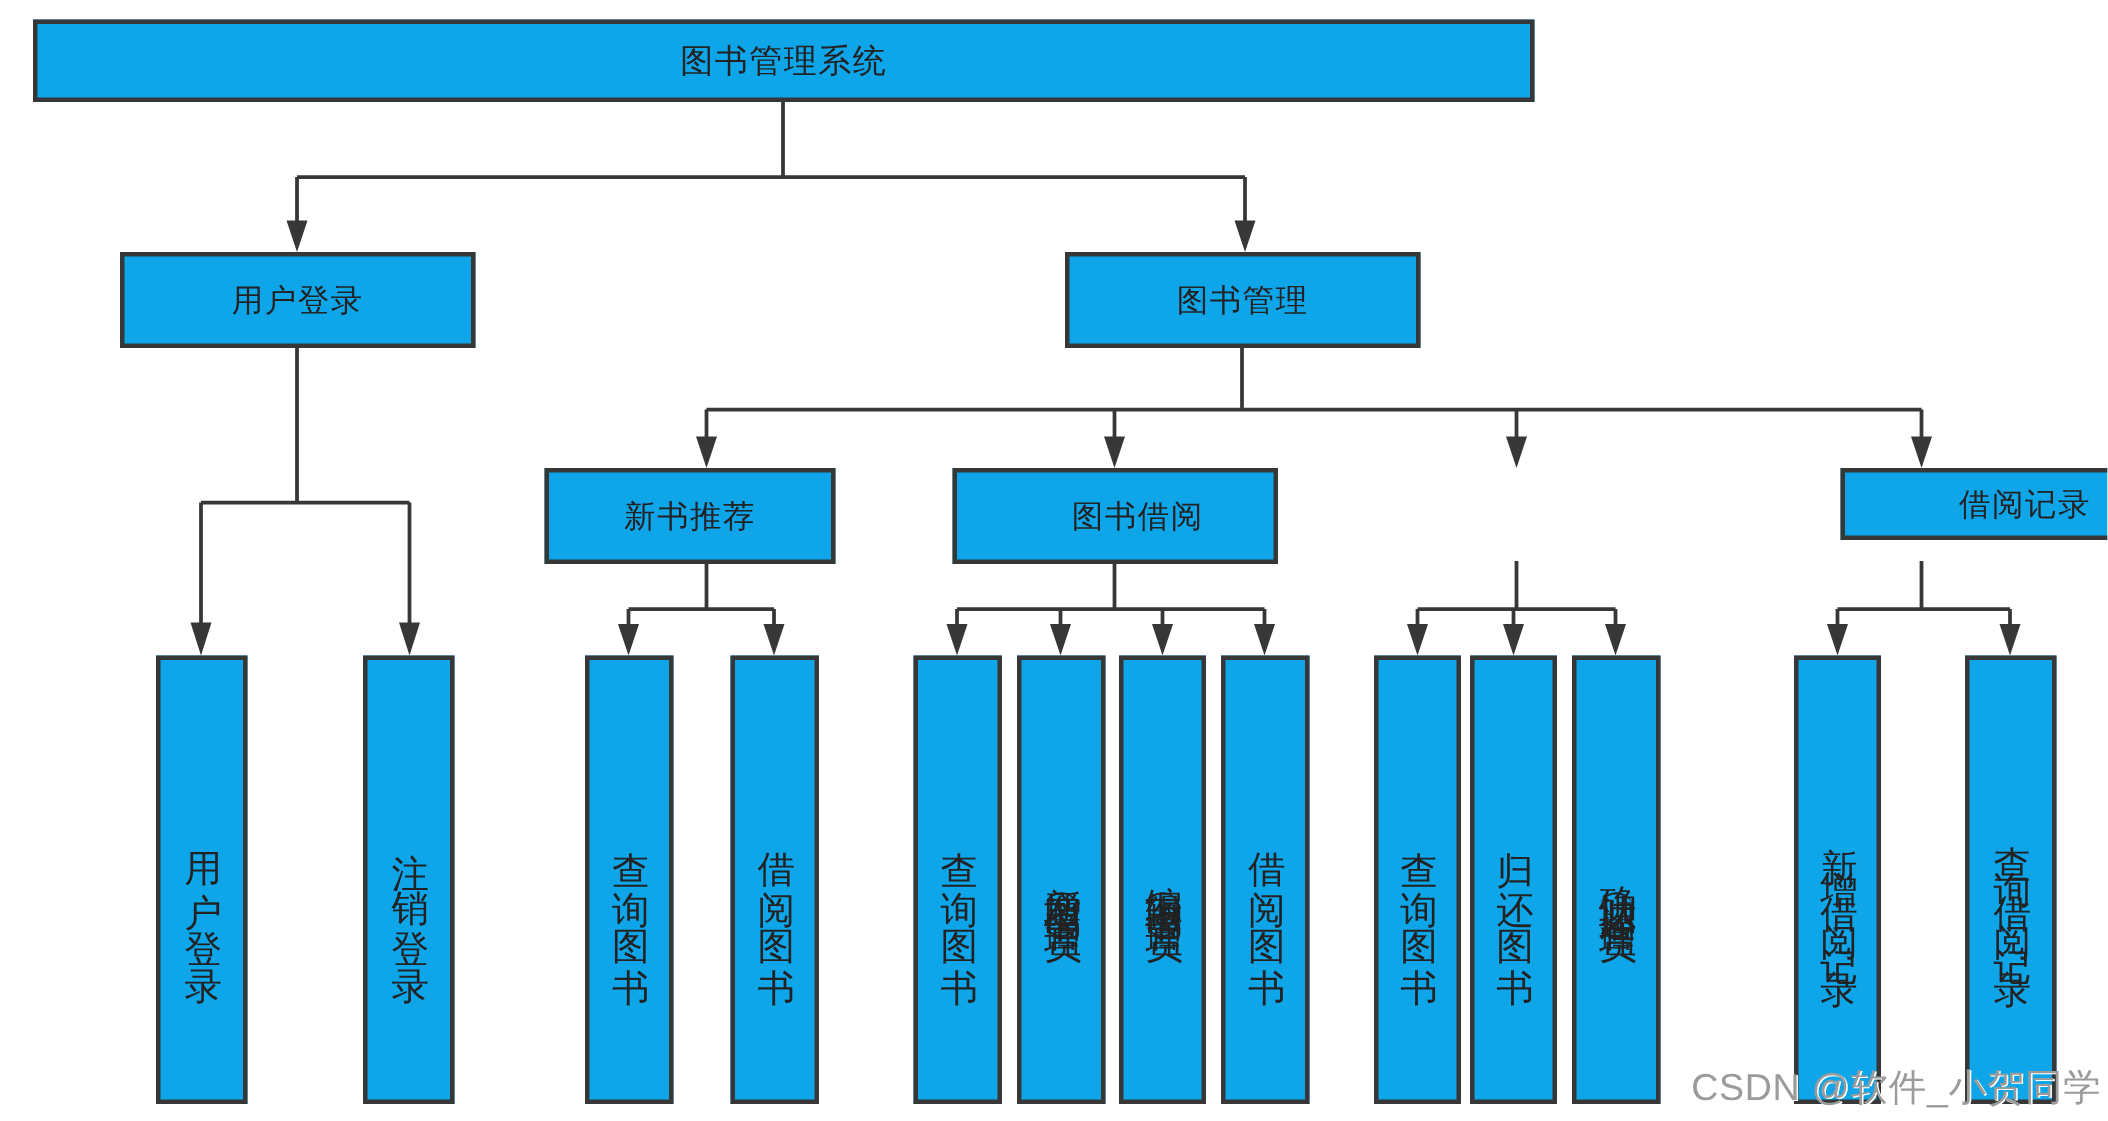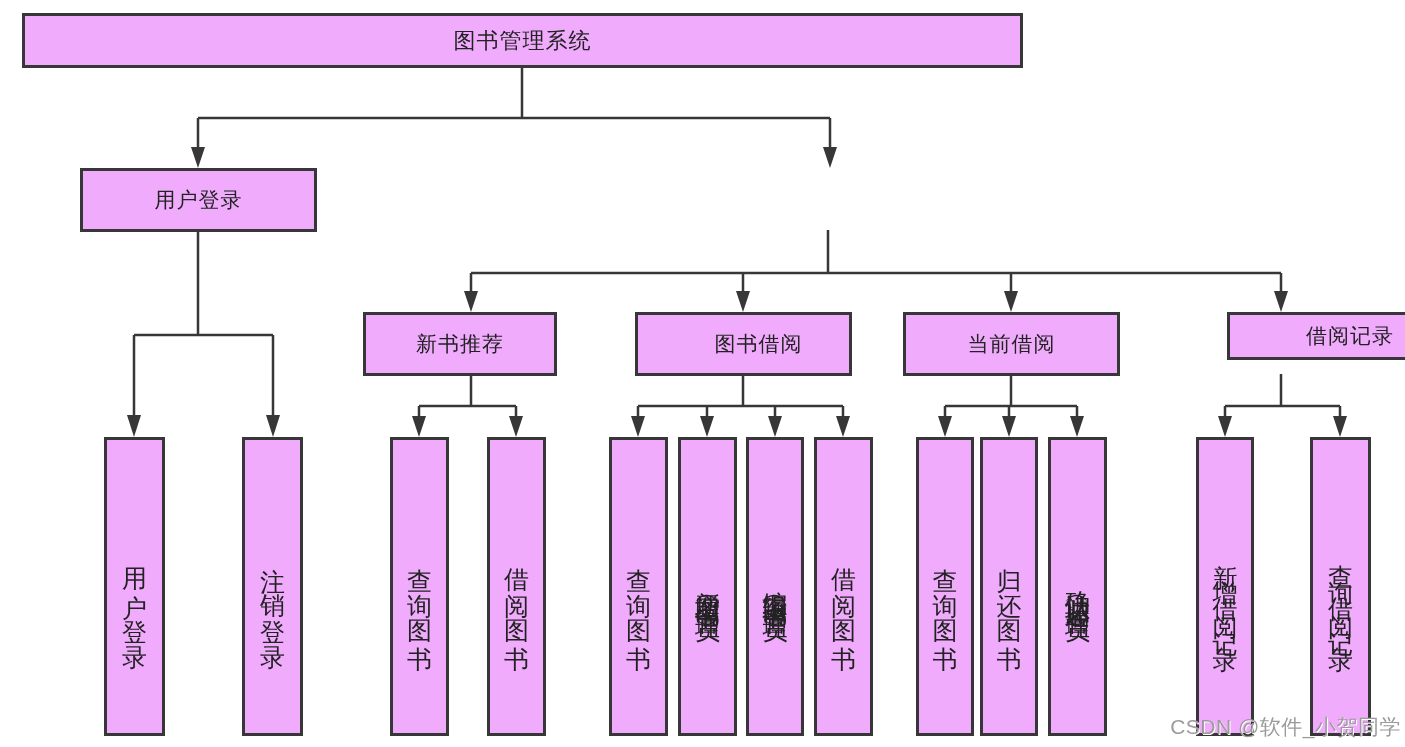--- a/index.html
+++ b/index.html
@@ -16,21 +16,21 @@
 
   .connectors {
     position: absolute;
     left: 0; top: 0;
     width: 1405px; height: 747px;
     pointer-events: none;
   }
 
   .node {
     position: absolute;
-    background: #f0abfc;
+    background: #0ea5e9;
     border: 3px solid #373737;
     display: flex;
     align-items: center;
     justify-content: center;
     color: #222222;
   }
 
   .node .label {
     font-size: 21px;
     letter-spacing: 1px;
@@ -71,21 +71,21 @@
   .leaf.p9  { left: 916px; width: 58px; }
   .leaf.p10 { left: 980px; width: 58px; }
   .leaf.p11 { left: 1048px; width: 59px; }
   .leaf.p12 { left: 1196px; width: 58px; }
   .leaf.p13 { left: 1310px; width: 61px; }
 
   .watermark {
     position: absolute;
     right: 4px;
     bottom: 6px;
-    font-size: 21px;
+    font-size: 25px;
     color: #9b9b9b;
     text-shadow: 1px 1px 0 #ffffff;
     letter-spacing: 0.5px;
     z-index: 5;
     white-space: nowrap;
   }
 </style>
 </head>
 <body>
 
@@ -141,30 +141,30 @@
     </g>
   </svg>
 
   <div class="node root">
     <span class="label">图书管理系统</span>
   </div>
 
   <div class="node l2a">
     <span class="label">用户登录</span>
   </div>
+  <div class="node l2b">
+    <span class="label">图书管理</span>
+  </div>
 
   <div class="node l3a">
     <span class="label">新书推荐</span>
   </div>
   <div class="node l3b">
     <span class="label">图书借阅</span>
   </div>
-  <div class="node l3c">
-    <span class="label">当前借阅</span>
-  </div>
   <div class="node l3d">
     <span class="label">借阅记录</span>
   </div>
 
   <div class="node leaf p1 chars4">
     <span class="label">用户登录</span>
   </div>
   <div class="node leaf p2 chars4">
     <span class="label">注销登录</span>
   </div>

